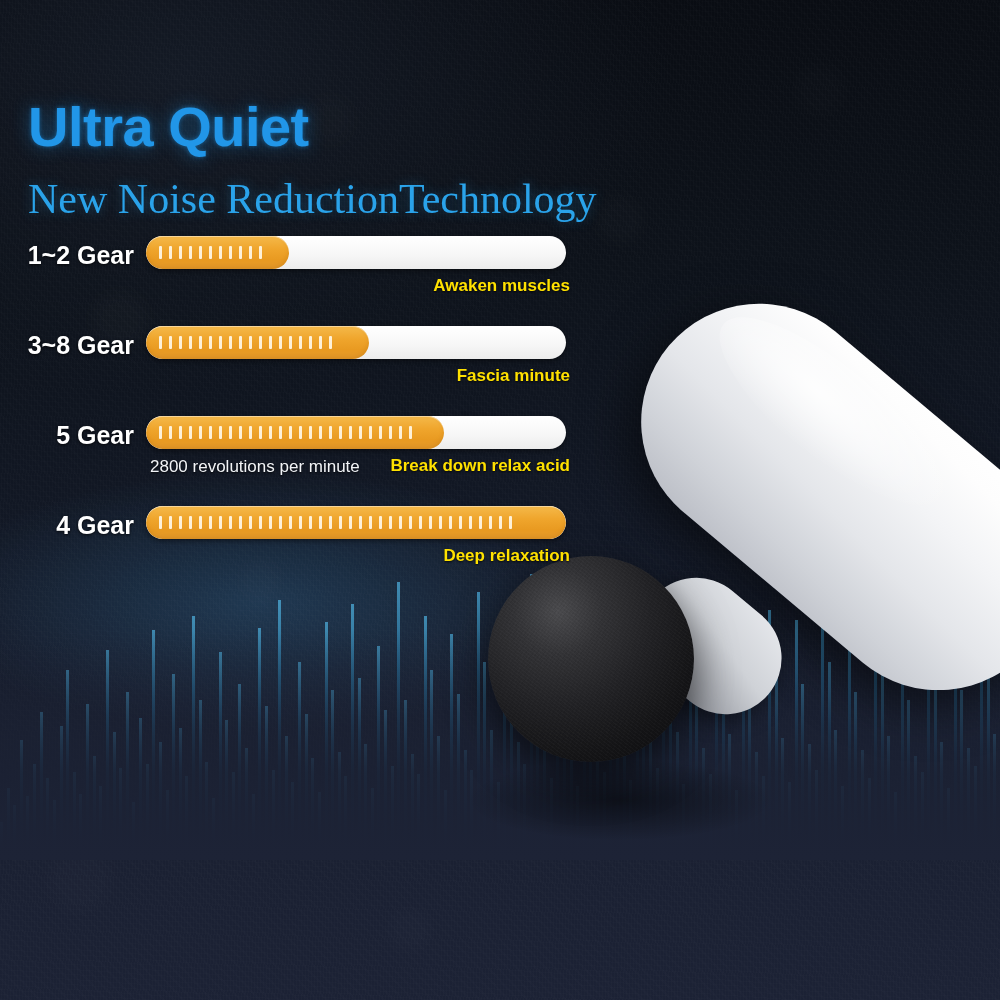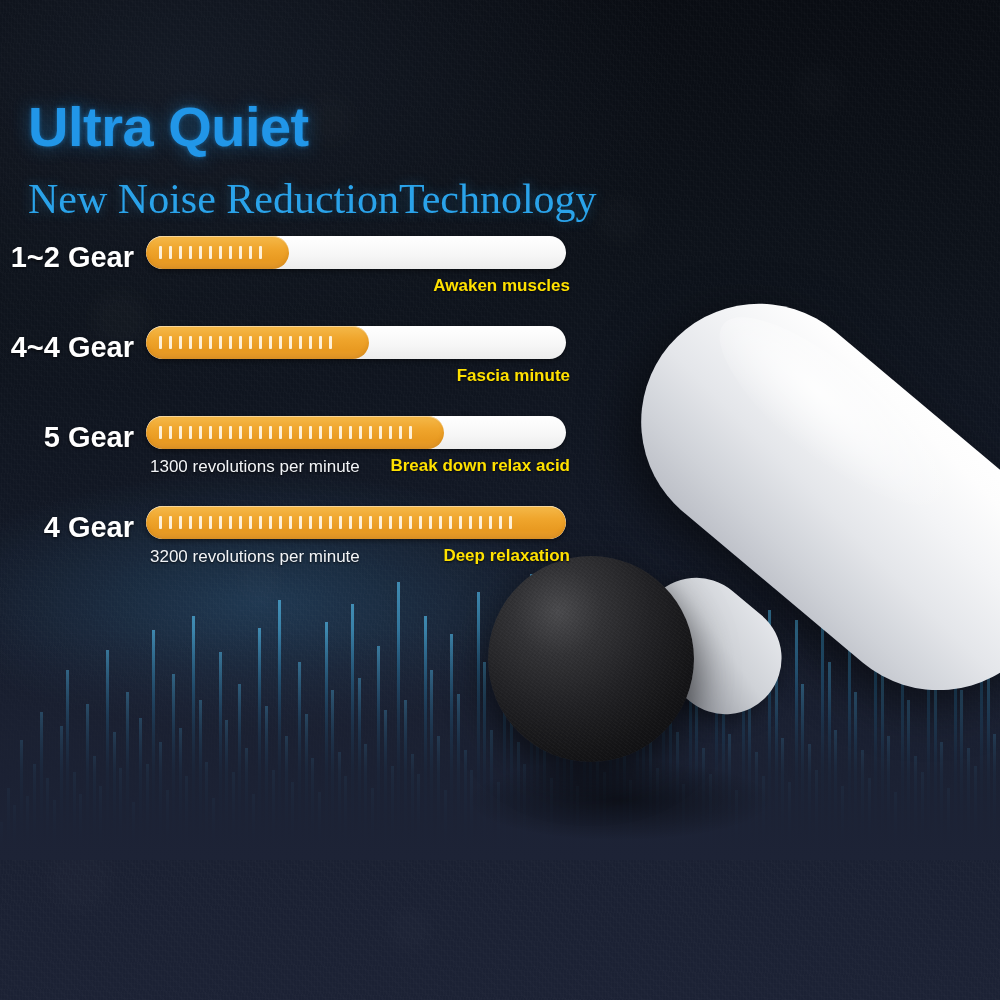--- a/index.html
+++ b/index.html
@@ -120,21 +120,21 @@
   .gear-row {
     position: relative;
     height: 90px;
   }
   .gear-label {
     position: absolute;
     left: 0;
     top: 5px;
     width: 134px;
     text-align: right;
-    font-size: 29px;
+    font-size: 25px;
     font-weight: 700;
     color: #ffffff;
     text-shadow: 0 1px 3px rgba(0,0,0,.75);
     white-space: nowrap;
   }
   .gear-track {
     position: absolute;
     left: 146px;
     top: 0;
     width: 420px;
@@ -451,21 +451,21 @@
               <span class="tick"></span>
               <span class="tick"></span>
               <span class="tick"></span>
               <span class="tick"></span>
             </div>
           </div>
         </div>
         <div class="gear-benefit">Awaken muscles</div>
       </div>
       <div class="gear-row">
-        <div class="gear-label">4~4 Gear</div>
+        <div class="gear-label">3~8 Gear</div>
         <div class="gear-track">
           <div class="gear-fill" style="width: 223px;">
             <div class="gear-ticks">
               <span class="tick"></span>
               <span class="tick"></span>
               <span class="tick"></span>
               <span class="tick"></span>
               <span class="tick"></span>
               <span class="tick"></span>
               <span class="tick"></span>
@@ -512,21 +512,21 @@
               <span class="tick"></span>
               <span class="tick"></span>
               <span class="tick"></span>
               <span class="tick"></span>
               <span class="tick"></span>
               <span class="tick"></span>
               <span class="tick"></span>
             </div>
           </div>
         </div>
-        <div class="gear-rpm">1300 revolutions per minute</div>
+        <div class="gear-rpm">2800 revolutions per minute</div>
         <div class="gear-benefit">Break down relax acid</div>
       </div>
       <div class="gear-row">
         <div class="gear-label">4 Gear</div>
         <div class="gear-track">
           <div class="gear-fill" style="width: 420px;">
             <div class="gear-ticks">
               <span class="tick"></span>
               <span class="tick"></span>
               <span class="tick"></span>
@@ -559,18 +559,17 @@
               <span class="tick"></span>
               <span class="tick"></span>
               <span class="tick"></span>
               <span class="tick"></span>
               <span class="tick"></span>
               <span class="tick"></span>
               <span class="tick"></span>
             </div>
           </div>
         </div>
-        <div class="gear-rpm">3200 revolutions per minute</div>
         <div class="gear-benefit">Deep relaxation</div>
       </div>
     </div>
 
 </div>
 
 </body></html>

